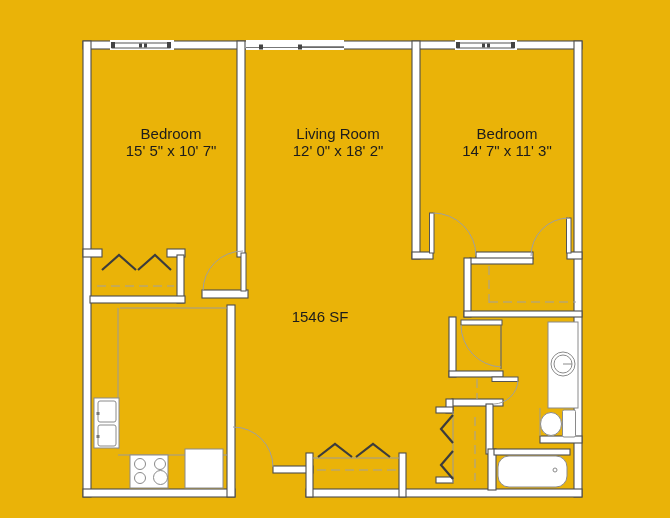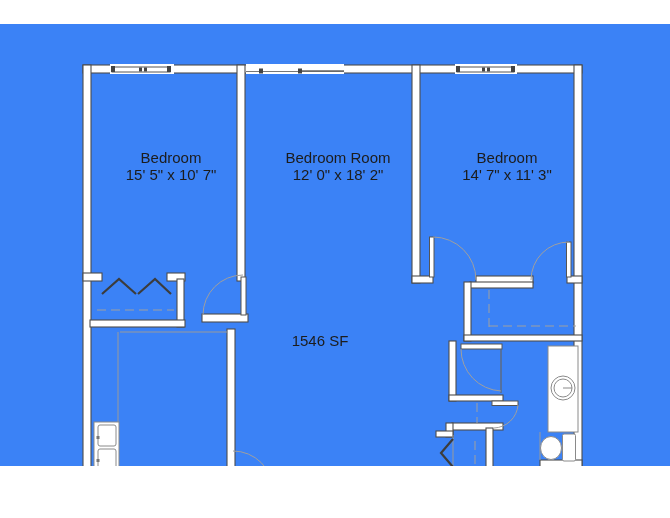--- a/index.html
+++ b/index.html
@@ -1,17 +1,17 @@
 <!DOCTYPE html>
 <html><head>
 <meta charset="utf-8">
 <style>
   html,body{margin:0;padding:0;background:#fff;}
-  #stage{position:relative;width:670px;height:442px;background:#3b82f6;overflow:hidden;
-         font-family:"Liberation Sans",sans-serif;margin-top:24px;}
+  #stage{position:relative;width:670px;height:518px;background:#eab308;overflow:hidden;
+         font-family:"Liberation Sans",sans-serif;}
   svg{position:absolute;left:0;top:0;}
   .w    {fill:#ffffff;stroke:#4d4d4d;stroke-width:1.1;}
   .erase{fill:#ffffff;stroke:none;}
   .wf   {fill:#ffffff;stroke:#555555;stroke-width:1;}
   .cap  {fill:#444444;stroke:none;}
   .f    {fill:#ffffff;stroke:#8a8a8a;stroke-width:1;}
   .fc   {fill:none;stroke:#8a8a8a;stroke-width:1;}
   .thin {fill:none;stroke:#9a9a9a;stroke-width:1;}
   .arc  {fill:none;stroke:#9f9f9f;stroke-width:1;}
   .rod  {fill:none;stroke:#a0a0a0;stroke-width:1;stroke-dasharray:9 5;}
@@ -169,20 +169,20 @@
   </g>
   <g>
     <rect class="wf" x="492" y="377" width="26" height="4.5"></rect>
     <path class="arc" d="M518,381 A25,25 0 0 1 494,404"></path>
   </g>
 </svg>
 
 <div class="room-label" style="left:171px;top:134px;">Bedroom</div>
 <div class="room-label" style="left:171px;top:151px;">15' 5" x 10' 7"</div>
 
-<div class="room-label" style="left:338px;top:134px;">Bedroom Room</div>
+<div class="room-label" style="left:338px;top:134px;">Living Room</div>
 <div class="room-label" style="left:338px;top:151px;">12' 0" x 18' 2"</div>
 
 <div class="room-label" style="left:507px;top:134px;">Bedroom</div>
 <div class="room-label" style="left:507px;top:151px;">14' 7" x 11' 3"</div>
 
 <div class="room-label" style="left:320px;top:317px;">1546 SF</div>
 </div>
 
 </body></html>

